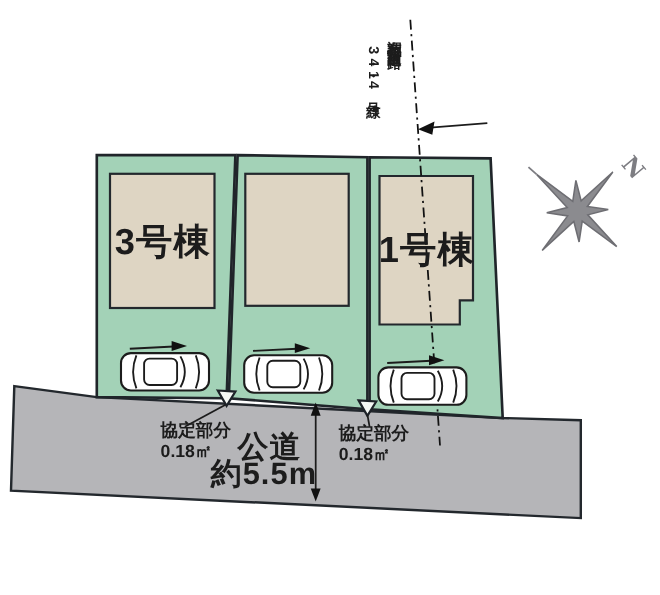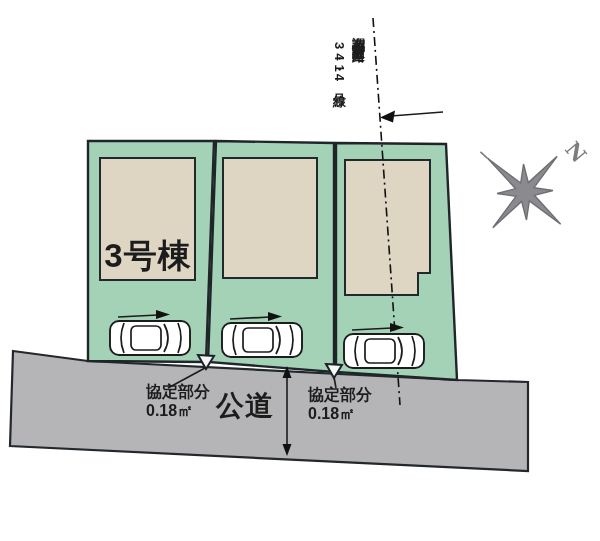--- a/index.html
+++ b/index.html
@@ -24,21 +24,20 @@
   .arrowfill { fill: #111; stroke: none; }
   .notch { fill: #f4f7f4; stroke: #1d2228; stroke-width: 2; }
   .compass-star { fill: #8b8b8f; stroke: #6e6e73; stroke-width: 1.4; }
 
   .lbl { position: absolute; white-space: nowrap; }
   .lot-label {
     font-size: 33px;
     font-weight: 600;
     letter-spacing: 1px;
     transform: translate(-50%, -50%);
-    margin-top: 36px;
   }
   .vtext {
     writing-mode: vertical-rl;
     text-orientation: mixed;
     font-size: 13px;
     font-weight: 600;
     letter-spacing: 2px;
     line-height: 1;
   }
   .agree {
@@ -125,26 +124,28 @@
     <g transform="translate(525,192) rotate(-48)">
       <polygon class="compass-star" points="0,-50 3.8,-9.2 19.8,-19.8 9.2,-3.8 48,0 9.2,3.8 19.8,19.8 3.8,9.2 0,48 -3.8,9.2 -19.8,19.8 -9.2,3.8 -48,0 -9.2,-3.8 -19.8,-19.8 -3.8,-9.2"></polygon>
       <line class="thin" x1="0" y1="-50" x2="0" y2="-60" style="stroke:#7d7d82;"></line>
     </g>
   </svg>
 
   <div class="lbl vtext" style="left:352px; top:26px;">調布都市計画道路</div>
   <div class="lbl vtext" style="left:333px; top:42px;">3・4・14号線</div>
 
   <div class="lbl lot-label" style="left:148px; top:220px;">3号棟</div>
+  <div class="lbl lot-label" style="left:388px; top:228px;">1号棟</div>
 
   <div class="lbl agree" style="left:178px; top:382px;">
     <div>協定部分</div>
     <div>0.18㎡</div>
   </div>
   <div class="lbl agree" style="left:340px; top:385px;">
     <div>協定部分</div>
     <div>0.18㎡</div>
   </div>
 
   <div class="lbl road-big" style="left:245px; top:406px;">公道</div>
+  <div class="lbl road-big" style="left:240px; top:431px;">約5.5m</div>
 
   <div class="lbl north" style="left:576px; top:152px;">N</div>
 </div>
 
 </body></html>

